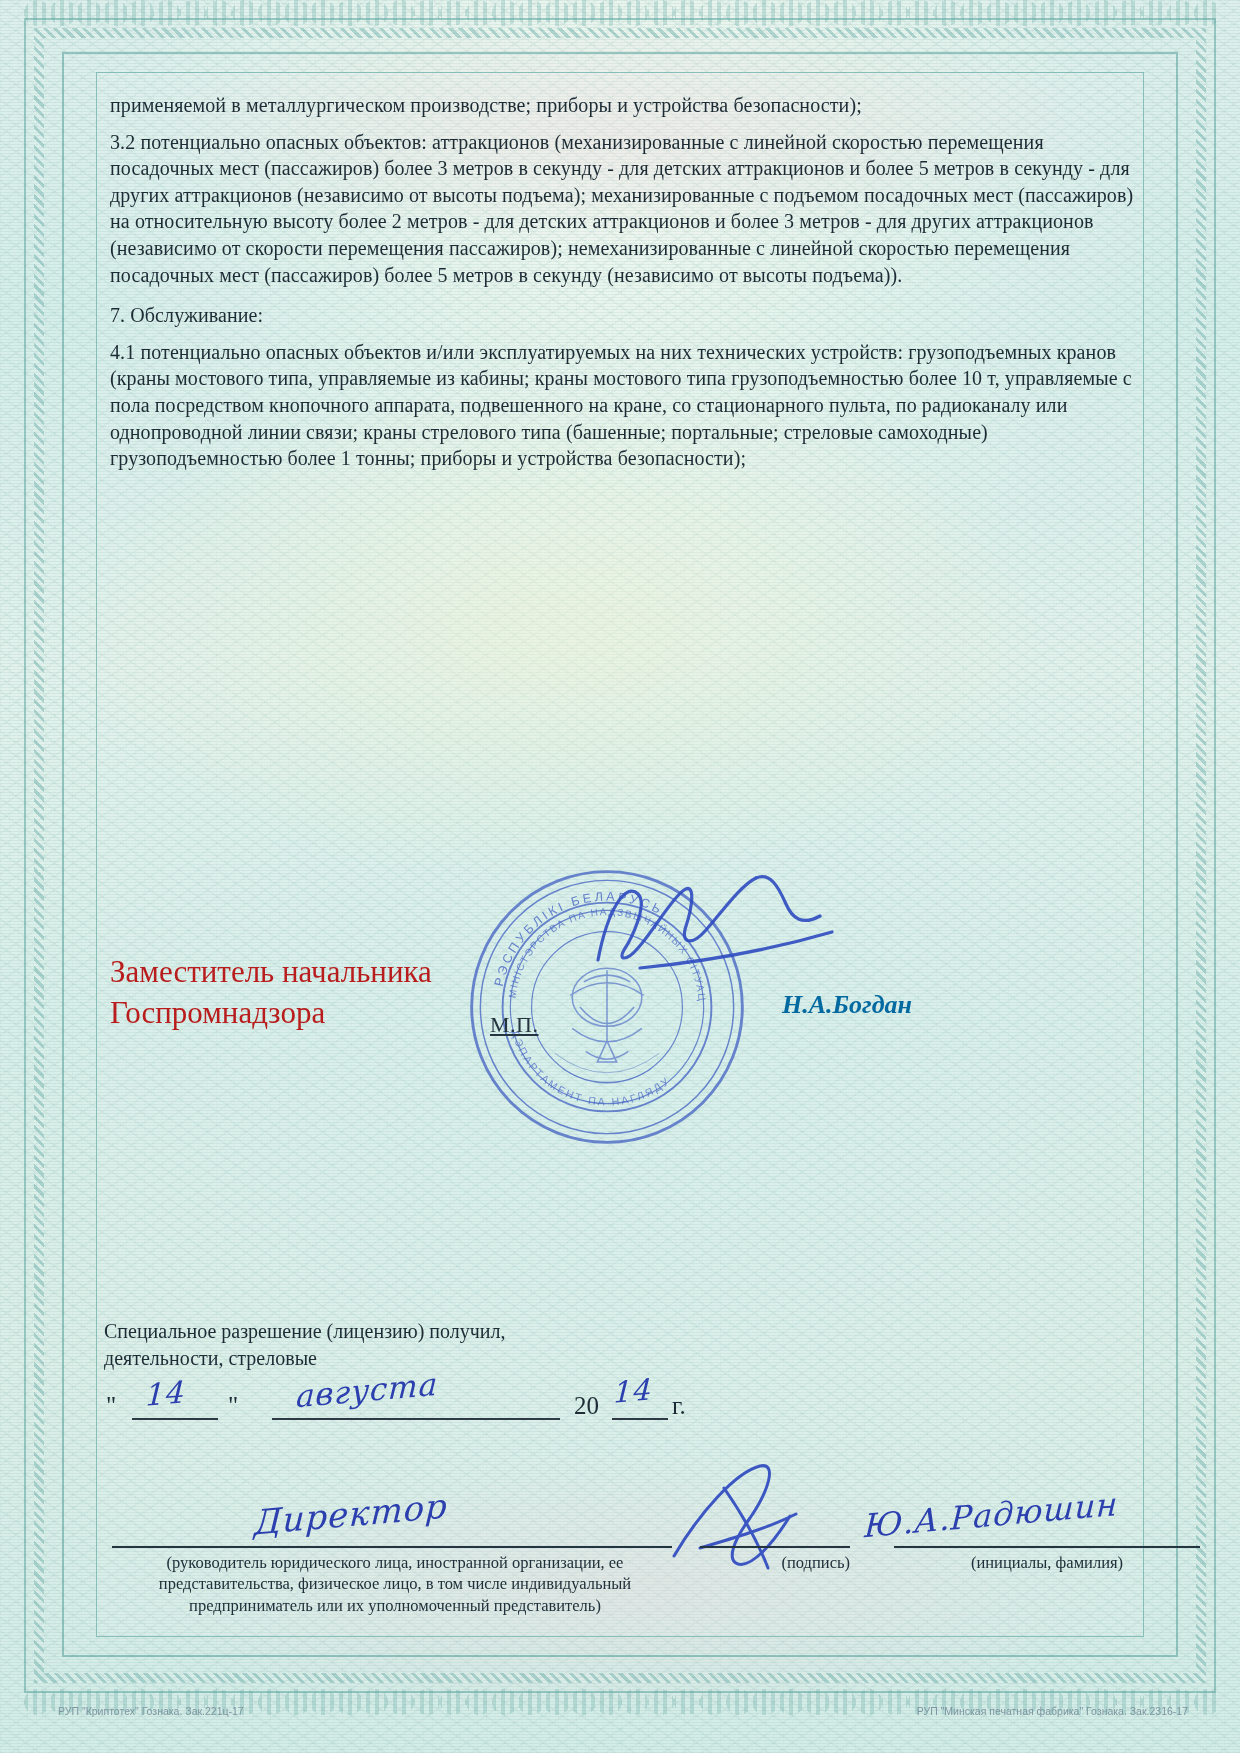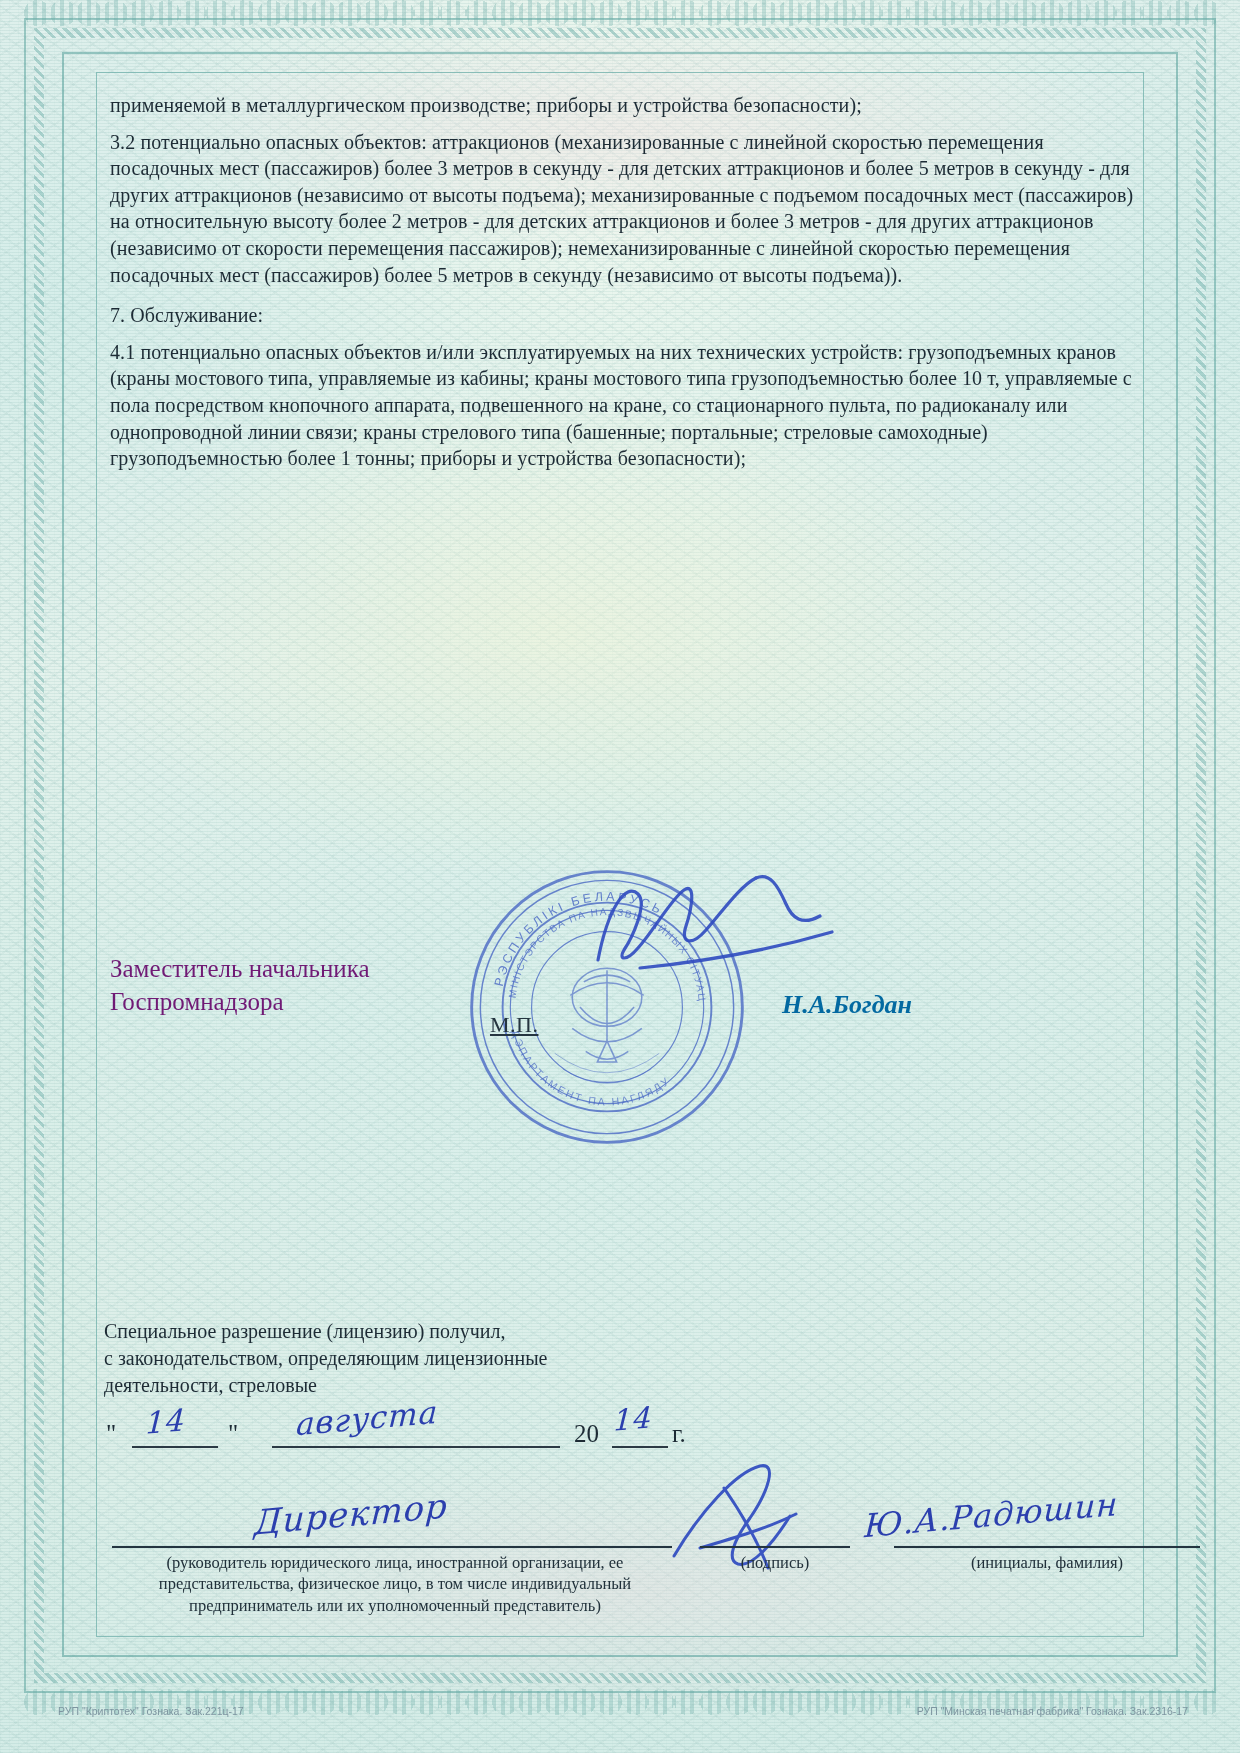--- a/index.html
+++ b/index.html
@@ -91,21 +91,21 @@
     text-align:left;
     color:#1d2b35;
   }
   p.tight{margin-bottom:10px;}
 
   
   .sigblock{
     position:absolute;left:110px;top:952px;right:104px;height:240px;
   }
   .sig-title{
-    font-size:25px;line-height:1.32;color:#701a75;white-space:pre-line;
+    font-size:31px;line-height:1.32;color:#b91c1c;white-space:pre-line;
   }
   .sig-name{
     position:absolute;left:672px;top:38px;
     font-size:26px;font-style:italic;color:#0369a1;font-weight:bold;
   }
   .mp{
     position:absolute;left:380px;top:60px;
     font-size:22px;color:#253540;letter-spacing:.5px;text-decoration:underline;
   }
 
@@ -169,21 +169,21 @@
   .line-m{
     position:absolute;left:596px;top:48px;width:150px;border-bottom:2px solid #243440;
   }
   .line-r{
     position:absolute;left:790px;top:48px;width:306px;border-bottom:2px solid #243440;
   }
   .cap{
     position:absolute;font-size:16.5px;color:#20303a;line-height:1.3;
   }
   .cap-left{left:8px;top:54px;width:566px;text-align:center;}
-  .cap-mid{left:596px;top:54px;width:150px;text-align:center;}
+  .cap-mid{left:596px;top:54px;width:150px;text-align:right;}
   .cap-right{left:790px;top:54px;width:306px;text-align:center;}
 
   .hw-post{
     position:absolute;left:150px;top:-4px;font-size:34px;
   }
   .hw-fio{
     position:absolute;left:760px;top:-2px;font-size:32px;
   }
 
   
@@ -272,21 +272,20 @@
       </g>
     </svg>
   </div>
 
   <div class="mp">М.П.</div>
   <div class="sig-name">Н.А.Богдан</div>
 </div>
 
 <div class="ack">
   <p>Специальное разрешение (лицензию) получил,</p>
-  <p>с законодательством, определяющим лицензионные</p>
   <p>деятельности, стреловые</p>
 
   <div class="dateline">
     <span class="q1">"</span>
     <span class="day">
       <span class="hw hw-day">14</span>
     </span>
     <span class="q2">"</span>
     <span class="month">
       <span class="hw hw-month">августа</span>

